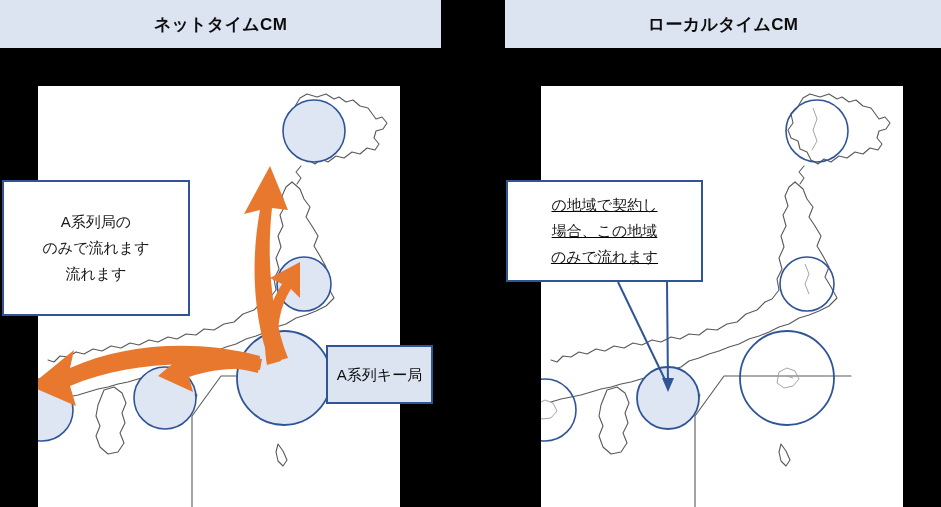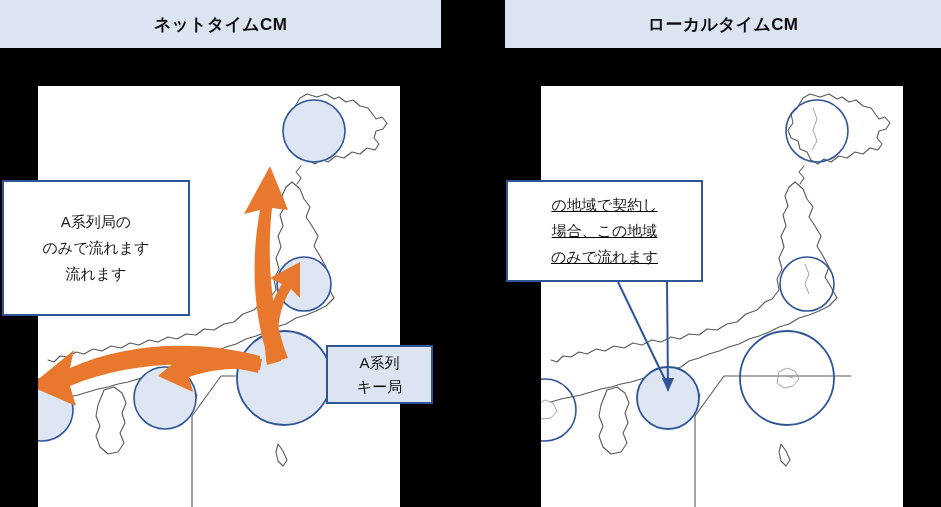--- a/index.html
+++ b/index.html
@@ -99,21 +99,21 @@
   #key-station-label {
     position: absolute;
     left: 326px;
     top: 345px;
     width: 107px;
     height: 59px;
     background: #dce3f1;
     border: 2px solid #2f5597;
     box-sizing: border-box;
     display: flex;
-    flex-direction: column;
+    flex-direction: row;
     align-items: center;
     justify-content: center;
   }
   #key-station-label .note-line {
     font-size: 15px;
     line-height: 24px;
     color: #0d0d0d;
   }
 </style>
 </head>

